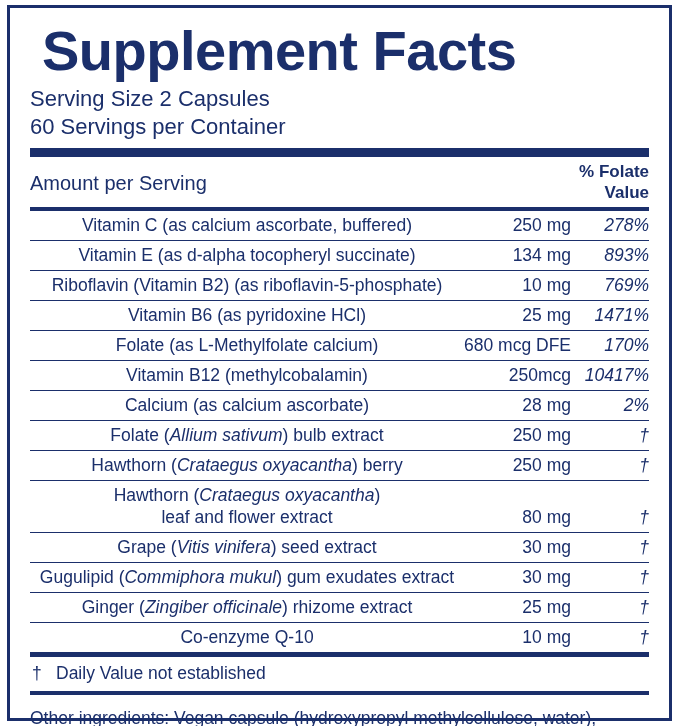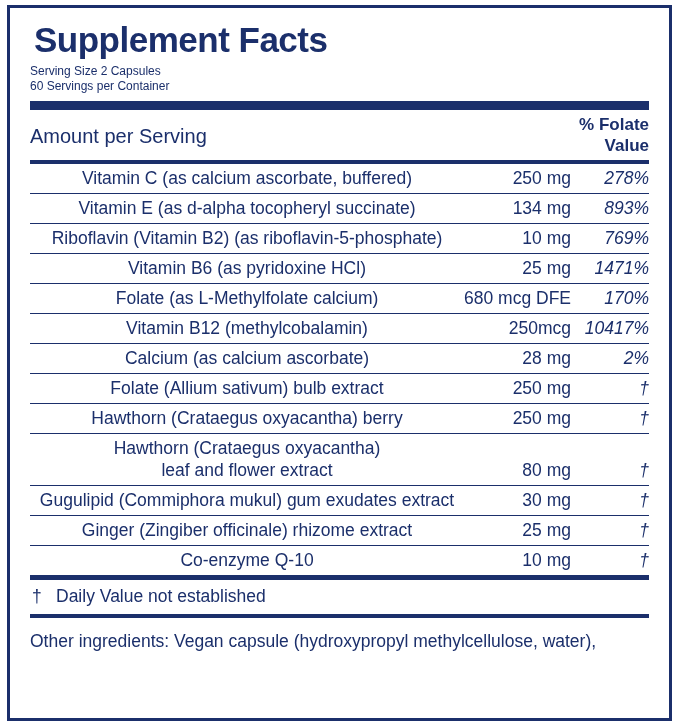--- a/index.html
+++ b/index.html
@@ -29,30 +29,30 @@
     bottom: 5px;
     border: 3px solid #1b2f6b;
     box-sizing: border-box;
     pointer-events: none;
   }
   .inner {
     position: relative;
     padding: 6px 14px 0 14px;
   }
   .title {
-    font-size: 35px;
+    font-size: 56px;
     font-weight: bold;
     letter-spacing: -0.5px;
     line-height: 1.02;
     color: #1b2f6b;
-    margin: 2px 0 6px 4px;
+    margin: 2px 0 6px 12px;
     white-space: nowrap;
   }
   .serving-line {
-    font-size: 12px;
+    font-size: 22px;
     line-height: 1.28;
     color: #1b2f6b;
   }
   .rule-thick {
     height: 9px;
     background: #1b2f6b;
     margin-top: 7px;
   }
   .rule-med {
     height: 4px;
@@ -103,20 +103,21 @@
     width: 94px;
     padding-right: 8px;
   }
   td.dv {
     text-align: right;
     white-space: nowrap;
     width: 78px;
     font-style: italic;
   }
   .ital {
+    font-style: italic;
   }
   .footnote {
     font-size: 17.5px;
     padding: 6px 0 7px 2px;
   }
   .footnote .dag {
     display: inline-block;
     width: 24px;
   }
   .other {
@@ -200,20 +201,25 @@
             <td class="name"><span>Hawthorn (</span><span class="ital">Crataegus oxyacantha</span><span>)</span></td>
             <td class="amt"></td>
             <td class="dv"></td>
           </tr>
           <tr class="cont">
             <td class="name">leaf and flower extract</td>
             <td class="amt">80 mg</td>
             <td class="dv">†</td>
           </tr>
           <tr>
+            <td class="name"><span>Grape (</span><span class="ital">Vitis vinifera</span><span>) seed extract</span></td>
+            <td class="amt">30 mg</td>
+            <td class="dv">†</td>
+          </tr>
+          <tr>
             <td class="name"><span>Gugulipid (</span><span class="ital">Commiphora mukul</span><span>) gum exudates extract</span></td>
             <td class="amt">30 mg</td>
             <td class="dv">†</td>
           </tr>
           <tr>
             <td class="name"><span>Ginger (</span><span class="ital">Zingiber officinale</span><span>) rhizome extract</span></td>
             <td class="amt">25 mg</td>
             <td class="dv">†</td>
           </tr>
           <tr>

